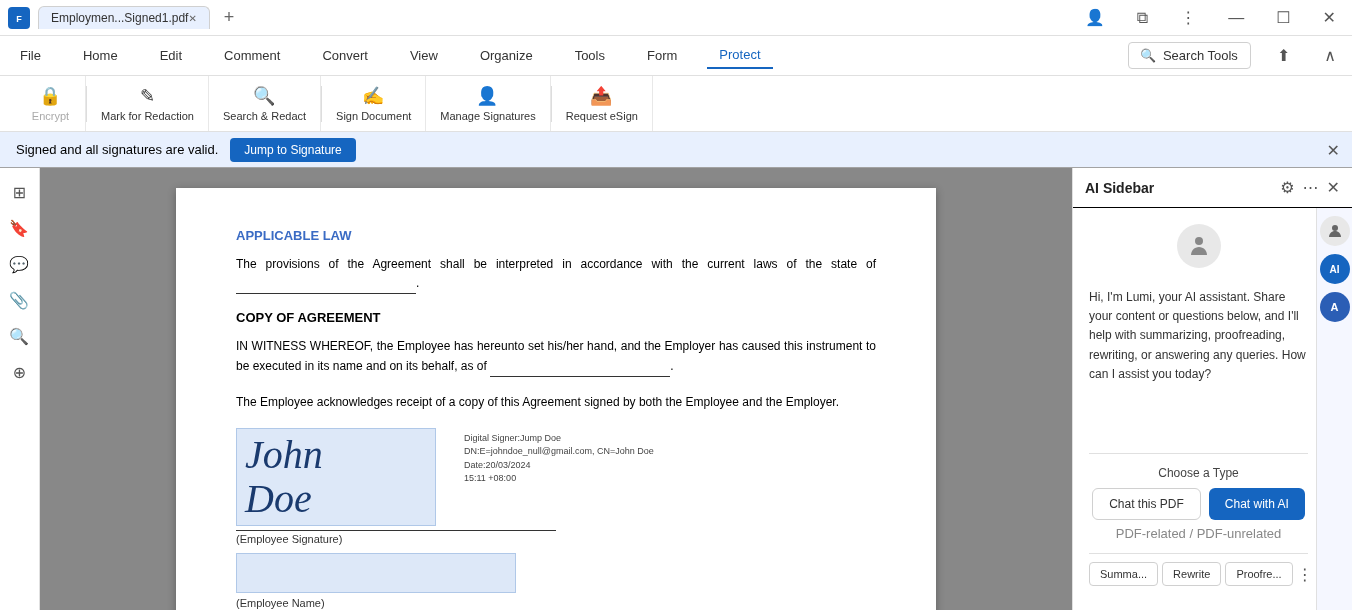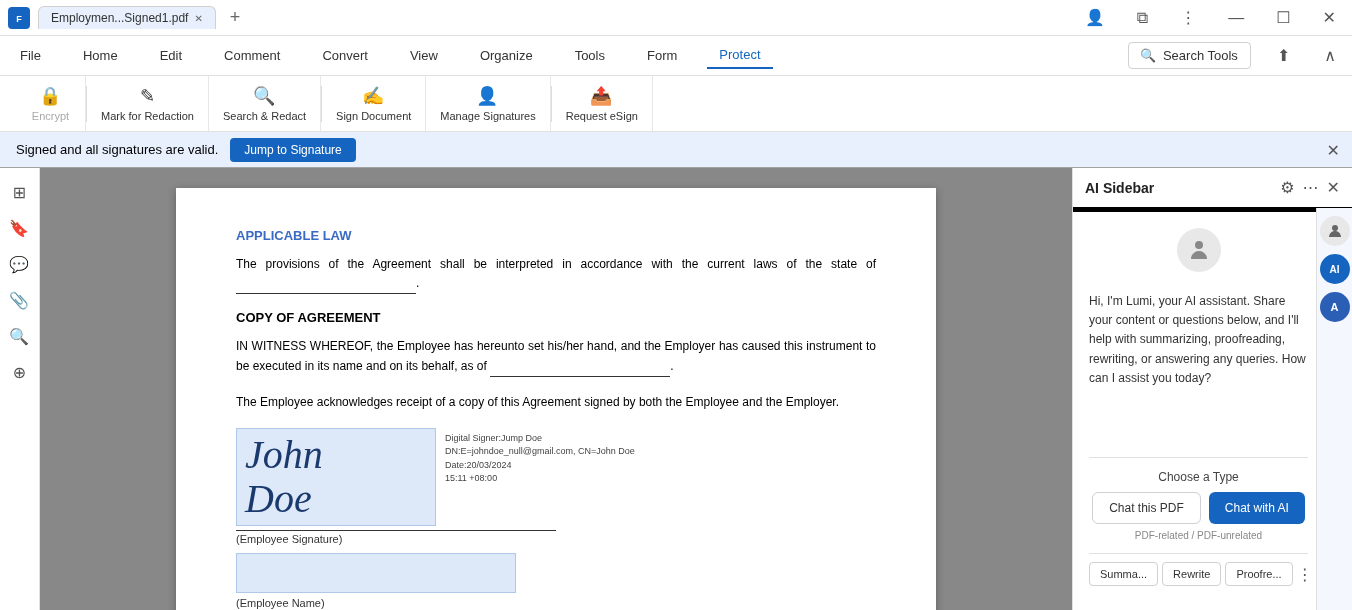--- a/index.html
+++ b/index.html
@@ -5,21 +5,21 @@
     * { margin: 0; padding: 0; box-sizing: border-box; }
     body { font-family: 'Segoe UI', Arial, sans-serif; font-size: 13px; background: #f0f0f0; width: 1352px; height: 610px; overflow: hidden; }
 
     
     .titlebar {
       display: flex; align-items: center; background: #fff; height: 36px;
       border-bottom: 1px solid #e0e0e0; padding: 0 8px; gap: 8px;
     }
     .titlebar-app-icon { width: 22px; height: 22px; background: #1565c0; border-radius: 4px; display:flex; align-items:center; justify-content:center; }
     .titlebar-app-icon svg { width:14px; height:14px; fill:white; }
-    .tab { display:flex; align-items:center; background:#e8f0fe; border-radius:6px 6px 0 0; padding: 4px 12px; gap:6px; font-size:12px; color:#333; border: 1px solid #d0d0d0; border-bottom:none; }
+    .tab { display:flex; align-items:center; background:#e8f0fe; border-radius:6px 6px 0 0; padding: 4px 12px; gap:0; font-size:12px; color:#333; border: 1px solid #d0d0d0; border-bottom:none; }
     .tab .close-btn { font-size:10px; color:#666; cursor:pointer; }
     .new-tab-btn { font-size:18px; color:#666; cursor:pointer; padding: 0 6px; }
     .titlebar-spacer { flex:1; }
     .titlebar-controls { display:flex; gap:16px; align-items:center; }
 
     
     .menubar {
       display:flex; align-items:center; background:#fff; height:40px;
       border-bottom: 1px solid #e0e0e0; padding: 0 8px; gap:18px;
     }
@@ -77,59 +77,59 @@
     .pdf-page {
       background:white; width:760px; min-height:480px; padding:40px 60px;
       box-shadow: 0 2px 8px rgba(0,0,0,0.3); position:relative;
     }
 
     .section-heading { font-weight:bold; margin-bottom:12px; font-size:13px; }
     .body-text { font-size:12px; line-height:1.6; margin-bottom:16px; text-align:justify; }
     .blank-line { display:inline-block; width:180px; border-bottom:1px solid #333; }
 
     .signature-block { margin-top:16px; }
-    .sig-container { display:flex; align-items:flex-start; gap:1px; }
+    .sig-container { display:flex; align-items:flex-start; gap:20px; }
     .sig-image {
       background:#dde8f8; border:1px solid #b0c8e8; padding:4px 8px;
       display:inline-block; min-width:200px;
     }
     .sig-name { font-size:40px; font-family: 'Georgia', serif; font-style:italic; color:#1a3a6e; line-height:1.1; }
     .sig-info { font-size:9px; color:#444; line-height:1.5; margin-top:4px; }
     .sig-line { border-top:1px solid #333; width:320px; margin-top:4px; }
     .sig-label { font-size:11px; margin-top:2px; color:#333; }
     .emp-name-box { background:#dde8f8; border:1px solid #b0c8e8; height:40px; width:280px; margin-top:8px; }
     .emp-name-label { font-size:11px; margin-top:4px; color:#333; }
 
     
     .ai-sidebar {
       width:280px; background:#fff; border-left:1px solid #e0e0e0;
       display:flex; flex-direction:column;
     }
     .ai-sidebar-header {
-      display:flex; align-items:center; padding:10px 12px; border-bottom:5px solid #000000;
+      display:flex; align-items:center; padding:10px 12px; border-bottom:1px solid #000000;
       gap:8px;
     }
     .ai-sidebar-title { font-size:14px; font-weight:600; flex:1; color:#222; }
     .ai-sidebar-controls { display:flex; gap:8px; align-items:center; }
     .ai-ctrl-btn { cursor:pointer; color:#555; font-size:16px; }
     .ai-strip-btn { width:30px; height:30px; border-radius:50%; display:flex; align-items:center; justify-content:center; cursor:pointer; font-size:14px; }
     .ai-strip-btn.user { background:#e8e8e8; color:#555; }
     .ai-strip-btn.ai { background:#1565c0; color:white; font-weight:bold; font-size:11px; }
     .ai-strip-btn.word { background:#2b5eb5; color:white; font-weight:bold; font-size:11px; }
 
     .ai-content { flex:1; padding:16px; display:flex; flex-direction:column; gap:12px; }
     .ai-greeting { font-size:12px; color:#333; line-height:1.6; }
     .ai-choose-type { text-align:center; font-size:12px; color:#444; margin-top:auto; }
     .ai-chat-buttons { display:flex; gap:8px; justify-content:center; margin-top:8px; }
     .ai-chat-btn {
       padding:8px 16px; border-radius:6px; font-size:12px; cursor:pointer; border:none;
     }
     .ai-chat-btn.outline { background:#fff; border:1px solid #d0d0d0; color:#333; }
     .ai-chat-btn.filled { background:#1565c0; color:#fff; }
-    .ai-pdf-label { text-align:center; font-size:10px; color:#888; margin-top:6px; }
+    .ai-pdf-label { text-align:center; font-size:13px; color:#888; margin-top:6px; }
     .ai-action-row {
       display:flex; align-items:center; gap:4px; padding:8px 0; border-top:1px solid #e0e0e0; margin-top:auto;
     }
     .ai-action-btn {
       padding:5px 10px; border-radius:4px; border:1px solid #d0d0d0; background:#fff;
       font-size:11px; cursor:pointer; color:#333;
     }
     .ai-more-btn { margin-left:auto; cursor:pointer; color:#555; font-size:16px; }
   </style>
 </head>

